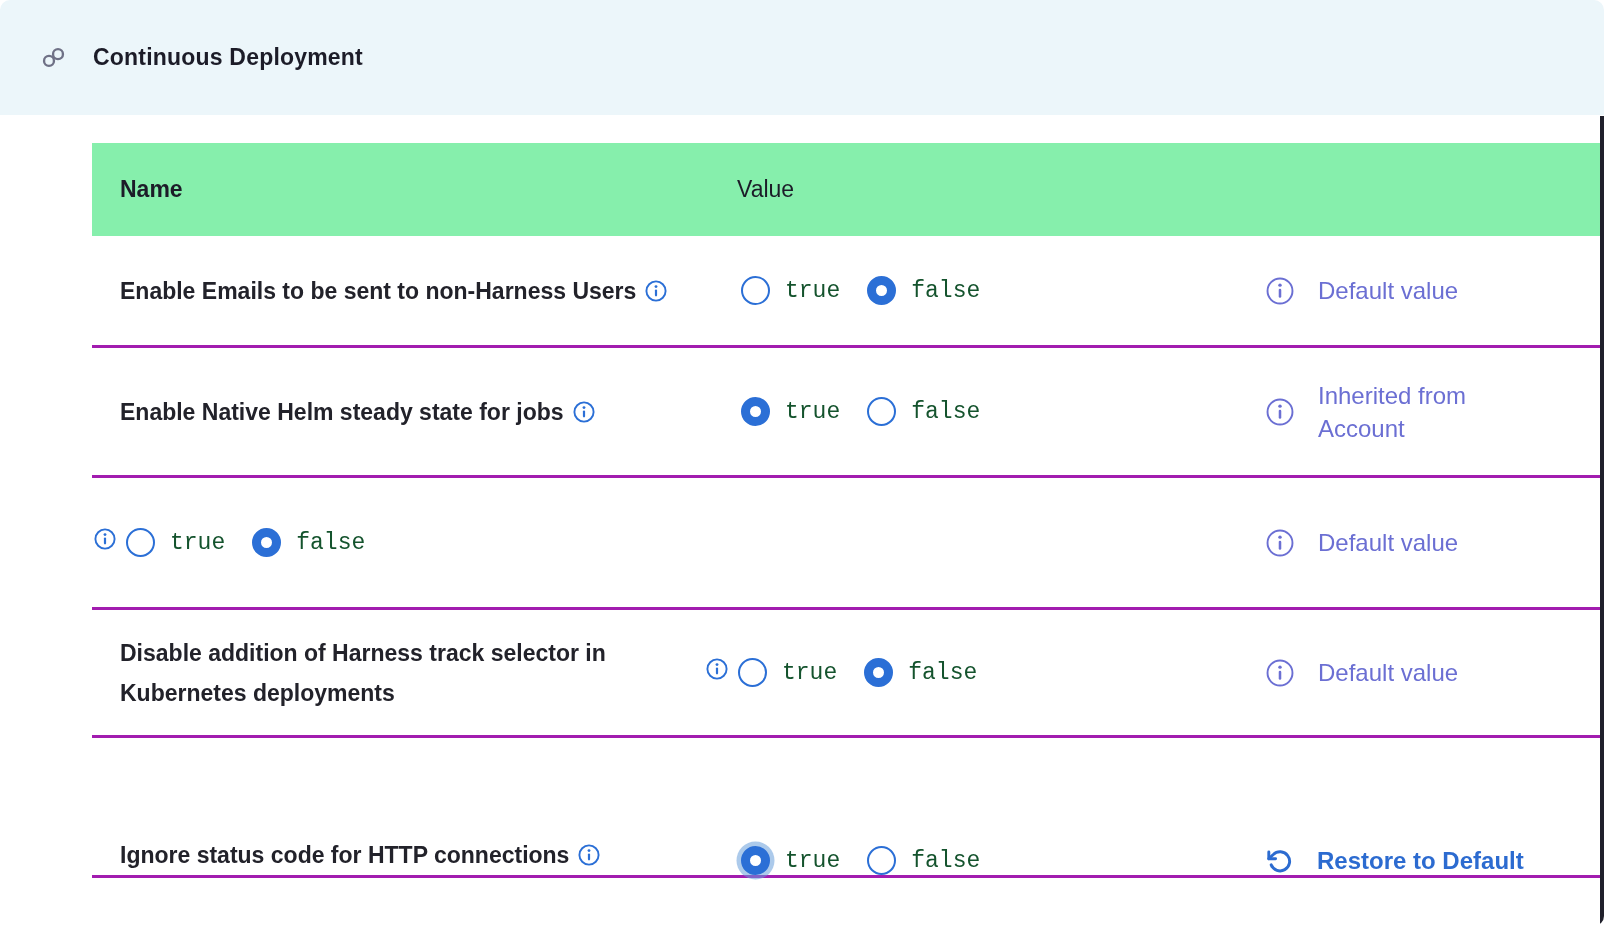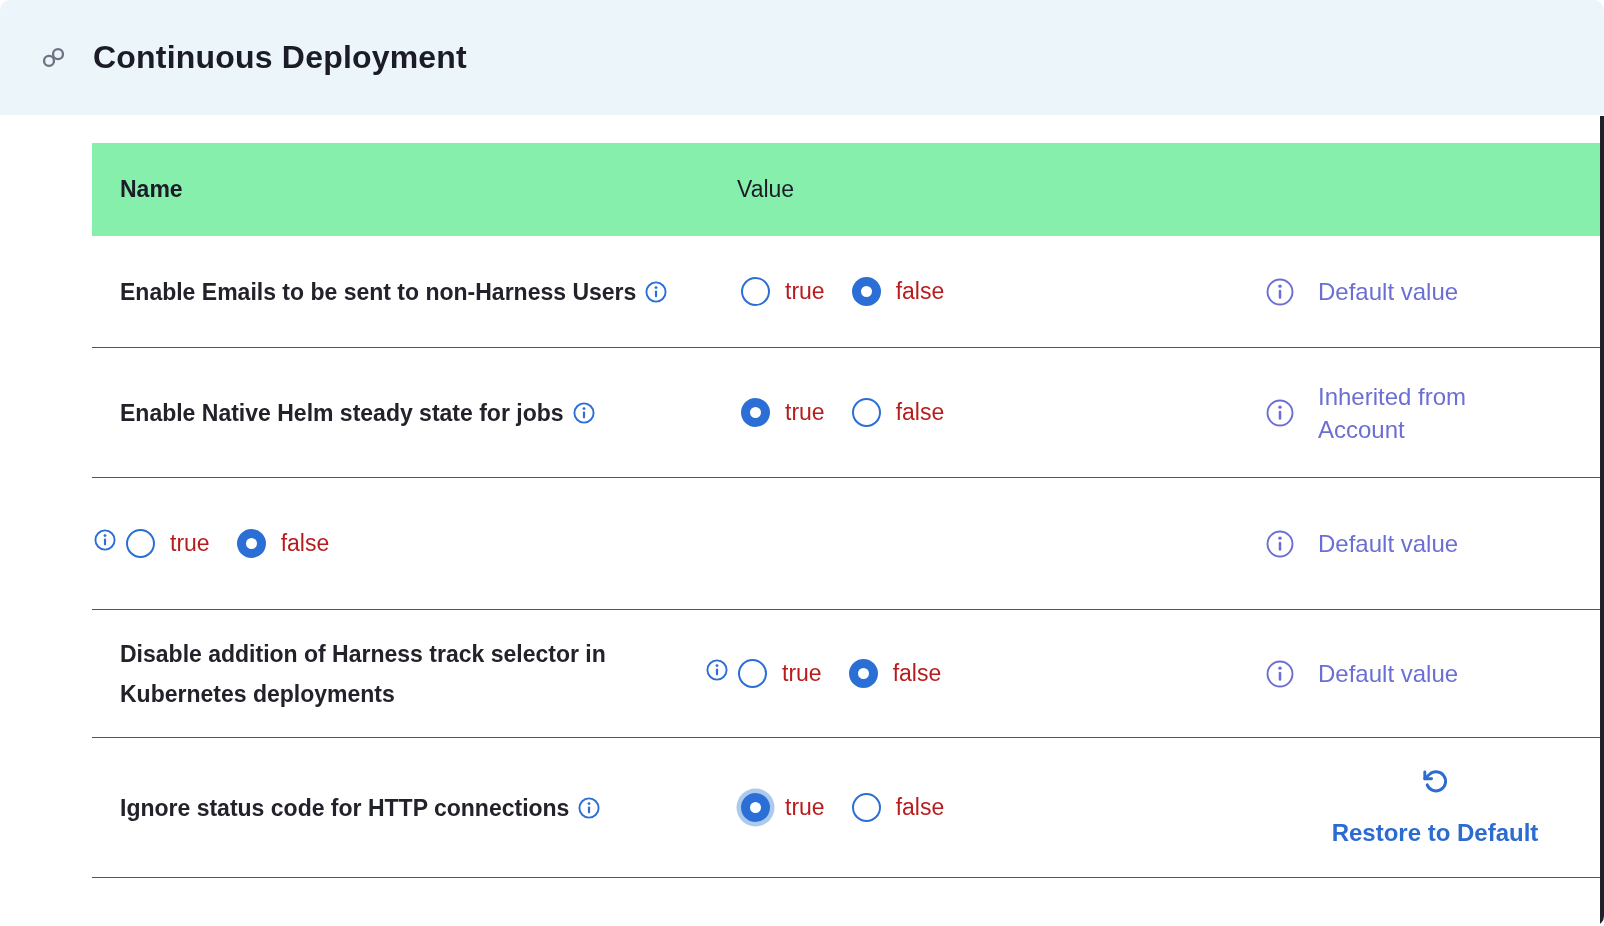--- a/index.html
+++ b/index.html
@@ -12,62 +12,62 @@
     position:absolute; right:0; top:116px; bottom:0; width:4px;
     background:#20202b;
   }
   
   .section-header {
     height:115px; background:#ecf6fa;
     display:flex; align-items:center; padding-left:40px; gap:26px;
   }
   .link-icon svg { display:block; }
   .section-title {
-    font-size:32px; font-weight:700; color:#1c1c28; letter-spacing:.2px;
+    font-size:23px; font-weight:700; color:#1c1c28; letter-spacing:.2px;
   }
   
   .settings-table { margin:28px 0 0 92px; width:1512px; }
   .thead {
     background:#86efac; height:93px; display:flex; align-items:center;
   }
   .col-name-h { width:612px; padding-left:28px; font-size:23px; font-weight:700; color:#1c1c28; }
   .col-value-h { padding-left:33px; font-size:23px; font-weight:400; color:#1c1c28; }
   .trow {
-    display:flex; align-items:center; border-bottom:1px solid #a21caf;
+    display:flex; align-items:center; border-bottom:3px solid #a21caf;
   }
   .cell-name {
     width:612px; padding-left:28px; padding-right:10px;
     font-size:23px; font-weight:600; color:#22222a; line-height:40px;
   }
   .cell-name .label-inline { display:inline; }
   .cell-name .info-icon { display:inline-block; vertical-align:-3px; margin-left:9px; }
   .cell-value {
     width:480px; display:flex; align-items:center;
   }
   .cell-value.pad-no-icon { padding-left:37px; }
   .cell-value.pad-with-icon { padding-left:2px; }
   .cell-value .info-icon { margin-right:10px; position:relative; top:-4px; }
   .cell-status {
     margin-left:auto; width:352px; padding-left:14px;
     display:flex; align-items:center; gap:24px;
   }
   .status-info { color:#6b6fd3; font-size:24px; line-height:33px; }
   .status-info .status-text { max-width:240px; }
-  .status-restore { color:#2c6bd0; font-size:24px; font-weight:700; cursor:pointer;flex-direction:column; }
+  .status-restore { color:#2c6bd0; font-size:24px; font-weight:700; cursor:pointer; }
   .status-restore .status-text { white-space:nowrap; }
   
   .radio-group { display:flex; align-items:center; }
   .radio {
     width:29px; height:29px; border-radius:50%;
     border:2.5px solid #2b6fd6; background:#ffffff; cursor:pointer; flex:0 0 auto;
   }
   .radio.selected { border-width:9px; }
   .radio.focused { box-shadow:0 0 0 4.5px rgba(104,158,219,.55); }
   .radio-label {
-    font-size:23px; color:#b91c1c; margin-left:15px; margin-right:27px; cursor:pointer;
+    font-size:23px; color:#14532d; margin-left:15px; margin-right:27px; cursor:pointer;font-family:Liberation Mono, monospace;
   }
   .radio-label:last-child { margin-right:0; }
   svg { display:block; }
 </style>
 </head>
 <body>
 
 <div class="panel">
 
   <div class="section-header">
@@ -199,21 +199,21 @@
           <svg width="28" height="28" viewBox="0 0 22 22" fill="none">
               <circle cx="11" cy="11" r="9.8" stroke="#6b6fd3" stroke-width="1.5"></circle>
               <circle cx="11" cy="6.4" r="1.35" fill="#6b6fd3"></circle>
               <rect x="10" y="9.2" width="2" height="7.2" rx="1" fill="#6b6fd3"></rect>
             </svg>
         </span>
         <span class="status-text">Default value</span>
       </div>
     </div>
 
-    <div class="trow" style="min-height:140px;">
+    <div class="trow" style="min-height:140px;align-items:flex-end;">
       <div class="cell-name">
         <span class="label-inline">Ignore status code for HTTP connections</span><span class="info-icon">
           <svg width="22" height="22" viewBox="0 0 22 22" fill="none">
               <circle cx="11" cy="11" r="9.6" stroke="#2b6fd6" stroke-width="1.9"></circle>
               <circle cx="11" cy="6.6" r="1.45" fill="#2b6fd6"></circle>
               <rect x="9.9" y="9.4" width="2.2" height="7" rx="1.1" fill="#2b6fd6"></rect>
             </svg>
         </span>
       </div>
       <div class="cell-value pad-no-icon">

